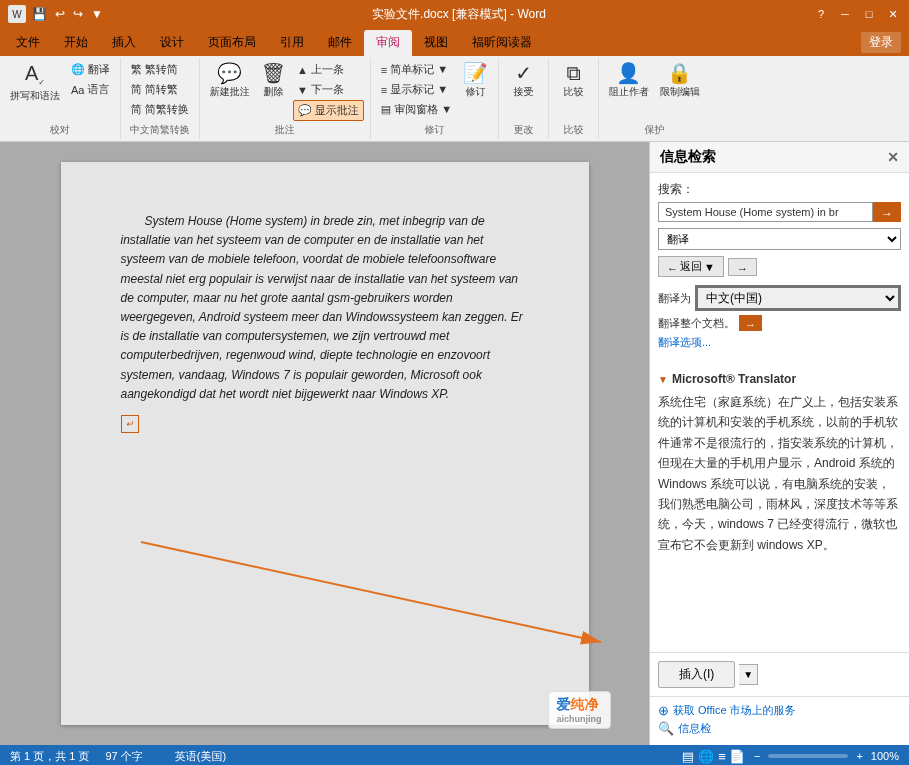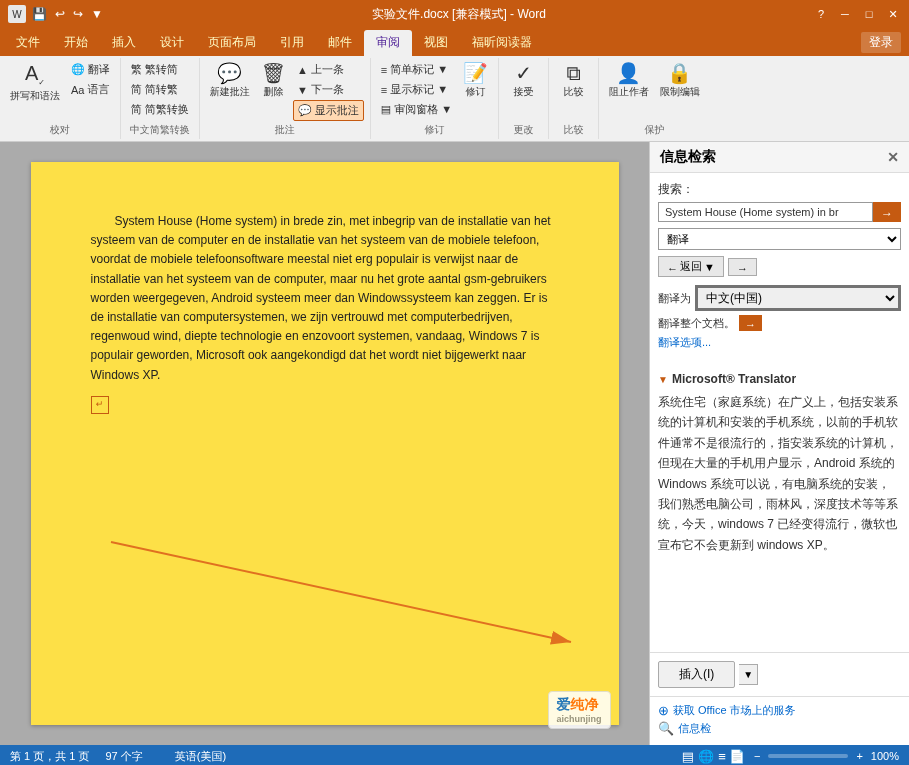--- a/index.html
+++ b/index.html
@@ -27,27 +27,27 @@
     .ribbon-tabs {
       background: #c55a11;
       height: 28px;
       display: flex;
       align-items: flex-end;
       padding-left: 4px;
     }
     .ribbon-tab {
       padding: 4px 12px 5px;
       font-size: 12px;
-      color: #fef9c3;
+      color: #000000;
       cursor: pointer;
       border-radius: 3px 3px 0 0;
     }
     .ribbon-tab.active {
       background: #f0f0f0;
-      color: #4c1d95;
+      color: #be185d;
     }
     .ribbon-login { margin-left: auto; margin-right: 8px; margin-bottom: 3px; color: white; font-size: 12px; background: rgba(255,255,255,0.2); padding: 2px 8px; border-radius: 2px; }
 
     
     .ribbon-toolbar {
       background: #f0f0f0;
       border-bottom: 1px solid #ccc;
       display: flex;
       align-items: stretch;
       min-height: 80px;
@@ -116,26 +116,27 @@
 
     
     .doc-area {
       flex: 1;
       overflow-y: auto;
       padding: 20px;
       display: flex;
       justify-content: center;
     }
     .doc-page {
-      background: #fde047;
-      width: 588px;
+      background: #e5e5e5;
+      width: 528px;
       min-height: 500px;
       padding: 50px 60px;
       box-shadow: 0 1px 4px rgba(0,0,0,0.3);
       position: relative;
+      font-style: italic;
     }
     .doc-text { font-size: 12px; line-height: 1.6; color: #222; }
     .doc-para { margin-bottom: 8px; }
 
     
     .side-panel {
       width: 260px;
       background: white;
       border-left: 1px solid #ccc;
       display: flex;

